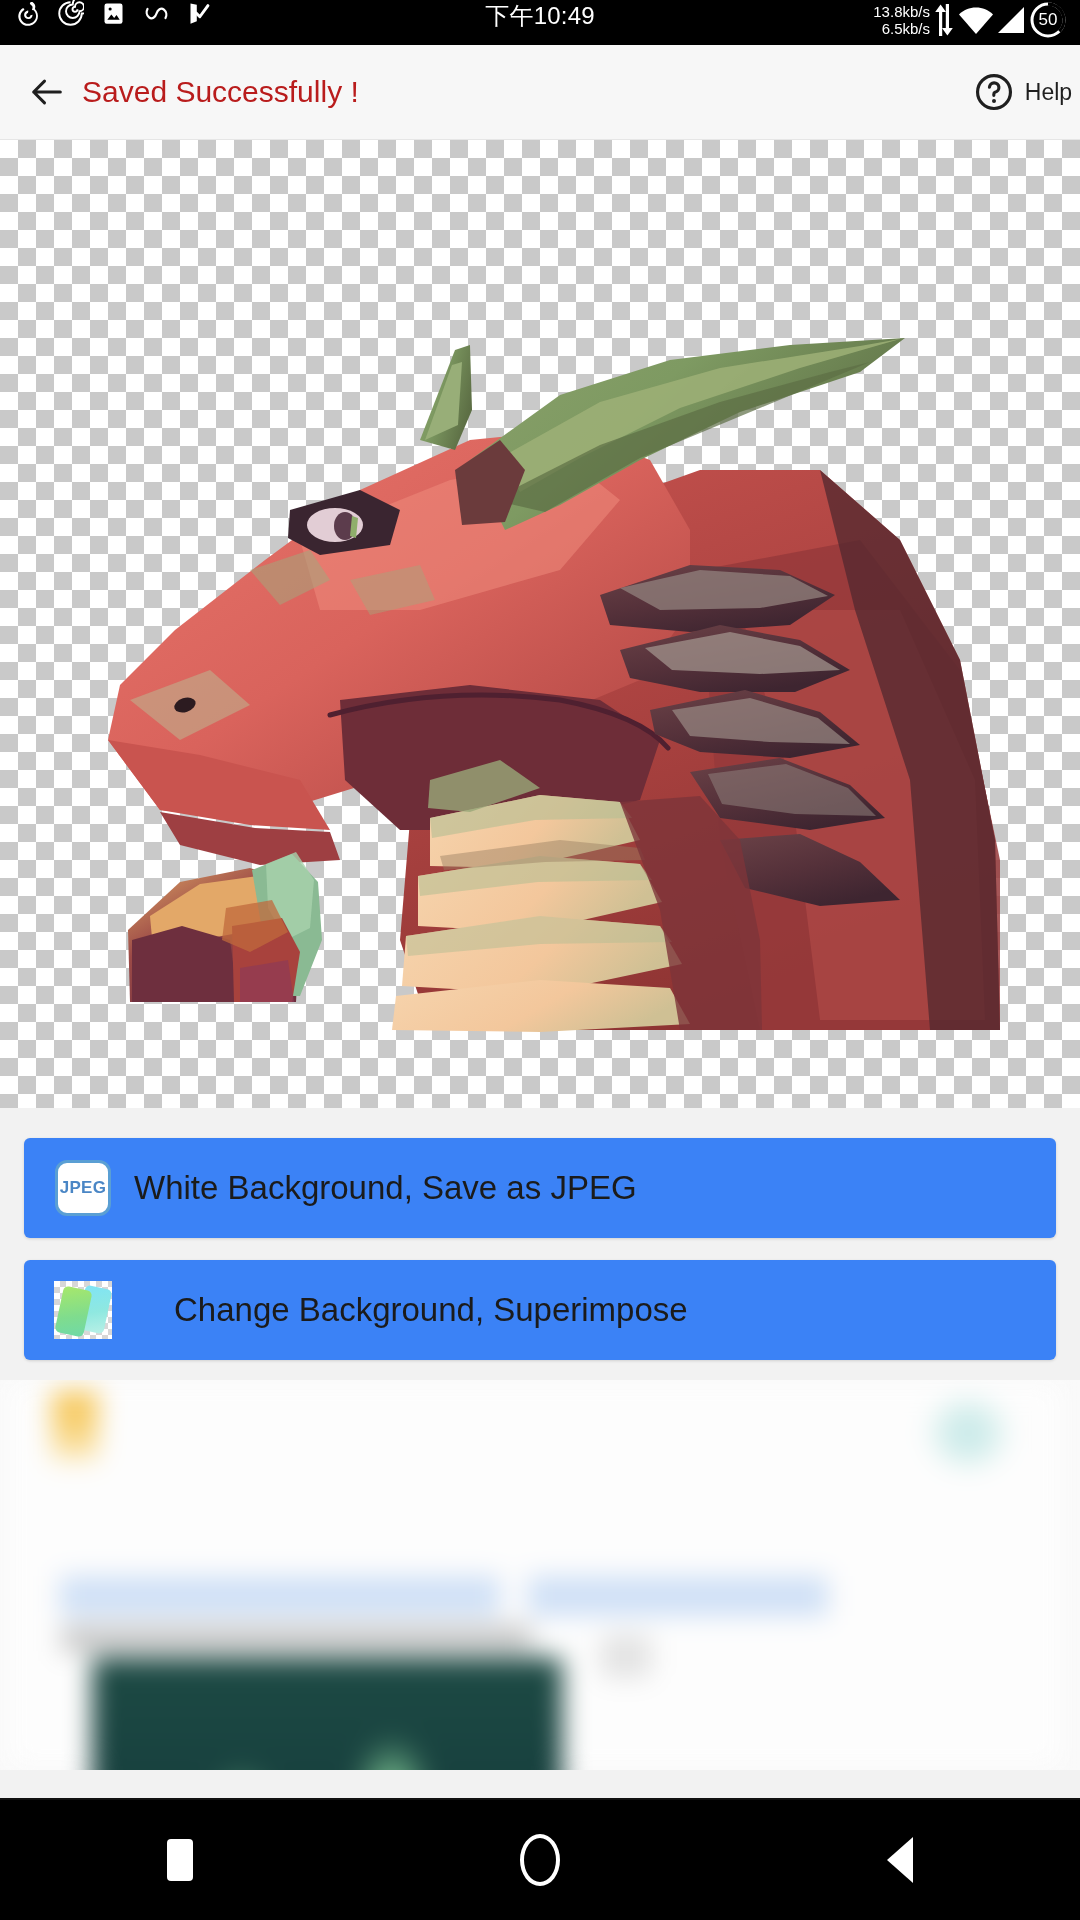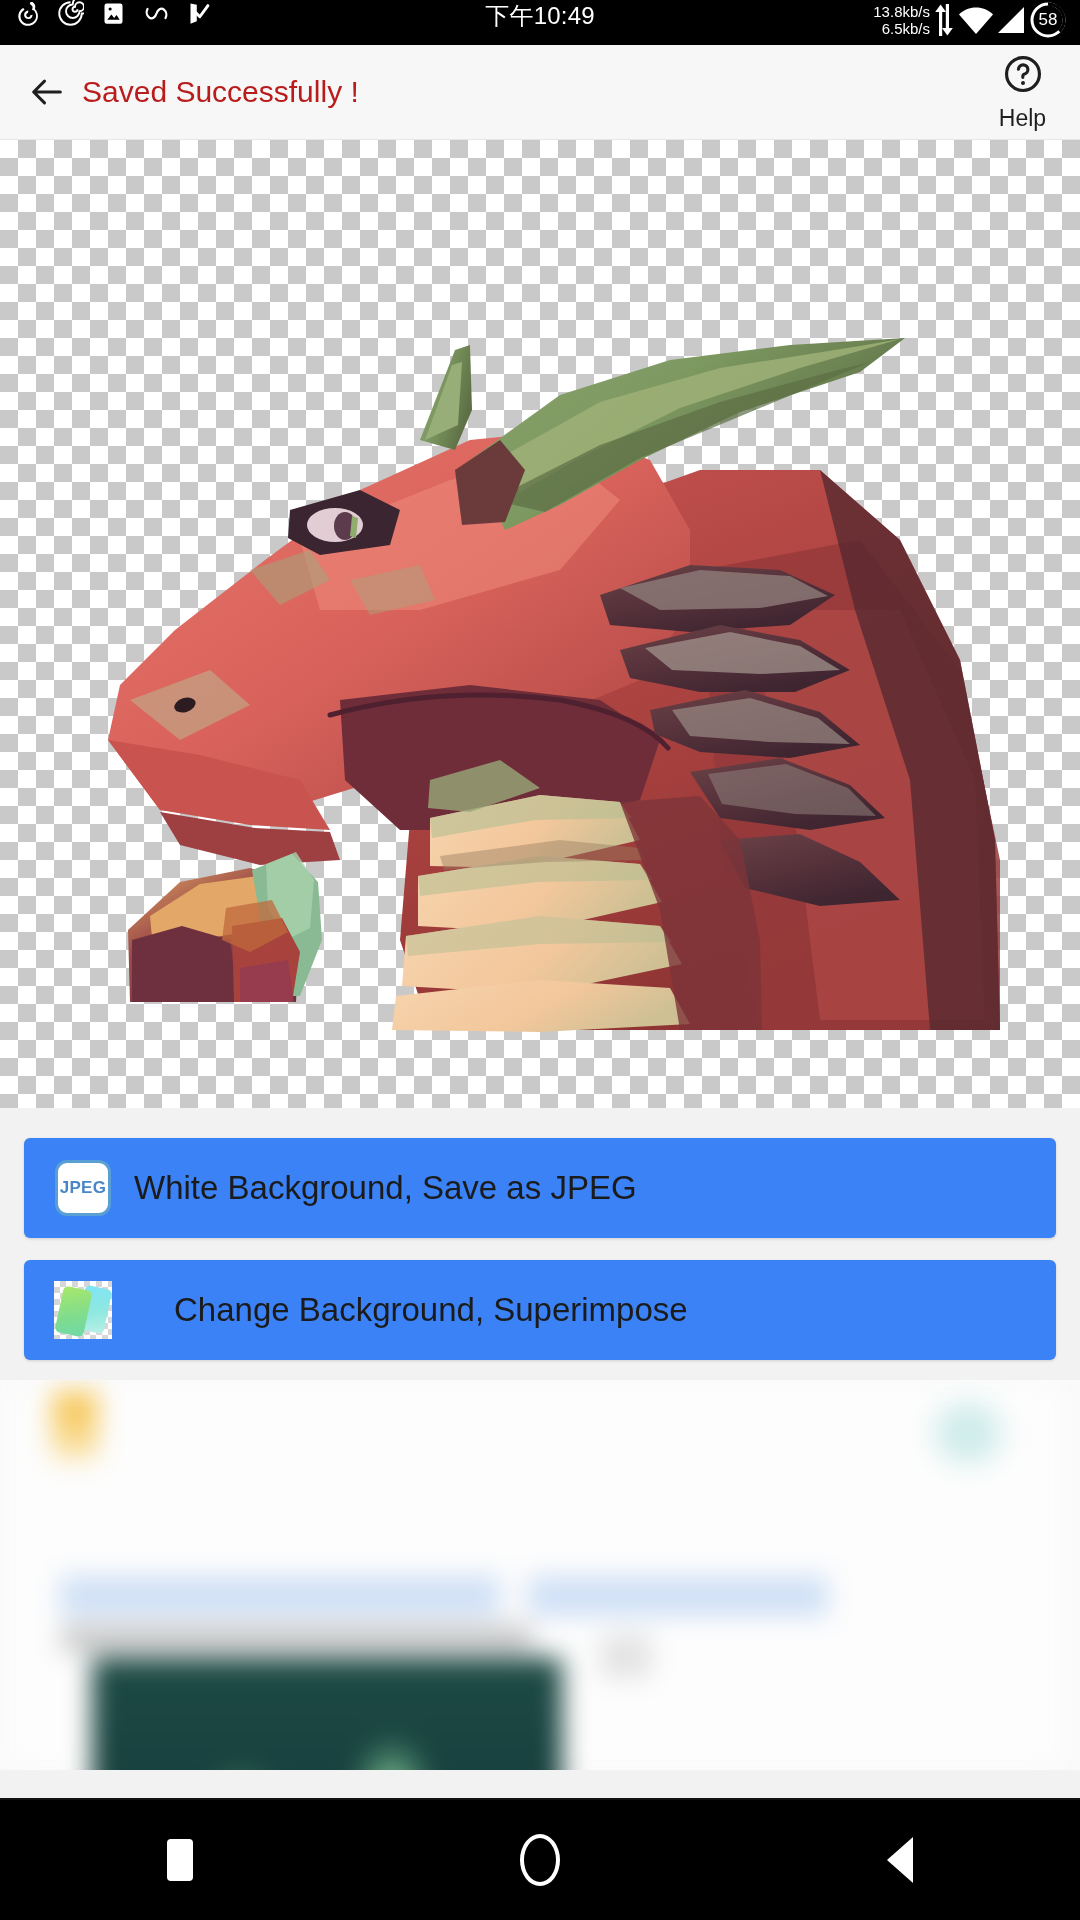--- a/index.html
+++ b/index.html
@@ -49,21 +49,21 @@
     display:flex; align-items:center; justify-content:center;
     cursor:pointer;
   }
   #app-title {
     font-size:30px; color:#b91c1c; 
     white-space:nowrap;
   }
   #app-bar-actions { margin-left:auto; display:flex; height:100%; }
   .bar-action {
     width:115px; height:100%;
-    display:flex; flex-direction:column;
+    display:flex; flex-direction:row;
     align-items:center; justify-content:center; gap:10px;
     cursor:pointer;
   }
   .bar-action .lbl { font-size:23px; color:#1f1f1f; }
 
   
   #canvas-area {
     position:absolute; top:140px; left:0; width:1080px; height:968px;
     background-color:#ffffff;
     background-image:
@@ -230,21 +230,21 @@
       <path fill="#fff" d="M18 29L1 9.5C5.6 5 11.5 2.6 18 2.6S30.4 5 35 9.5z"></path>
     </svg>
     <svg width="30" height="30" viewBox="0 0 30 30">
       <path fill="#fff" d="M28 2v26H2z"></path>
     </svg>
     <div id="battery-wrap">
       <svg width="40" height="40" viewBox="0 0 40 40">
         <circle cx="20" cy="20" r="16" fill="none" stroke="#fff" stroke-width="3"></circle>
         <path d="M20 4a16 16 0 0 1 11.3 27.3" fill="none" stroke="#000" stroke-width="3.4"></path>
       </svg>
-      <div id="battery-text">58</div>
+      <div id="battery-text">50</div>
     </div>
   </div>
 </div>
 
 <div id="app-bar">
   <div id="back-button">
     <svg width="40" height="40" viewBox="0 0 24 24">
       <path fill="none" stroke="#1f1f1f" stroke-width="1.8" stroke-linecap="round" stroke-linejoin="round" d="M20 12H4m0 0l6.5-6.5M4 12l6.5 6.5"></path>
     </svg>
   </div>

